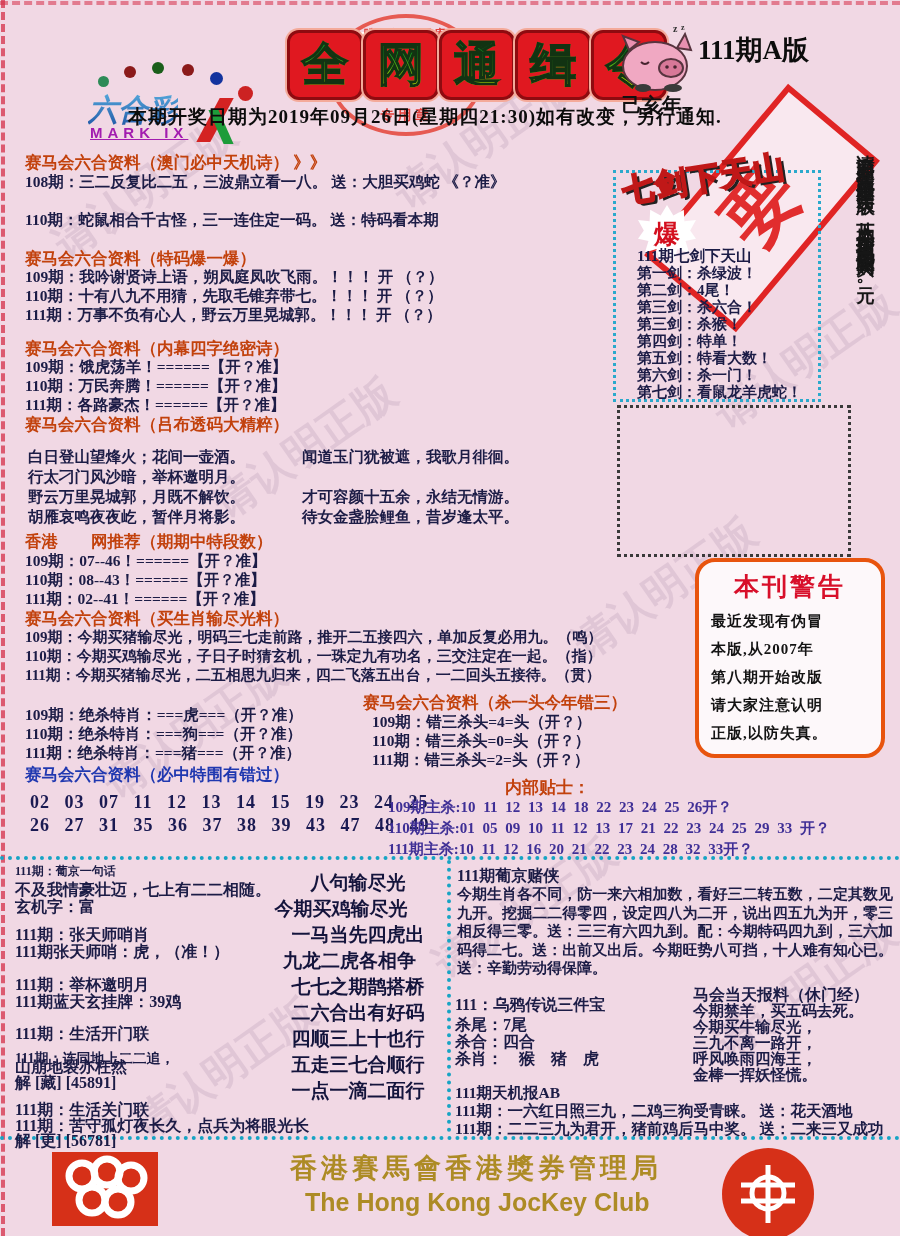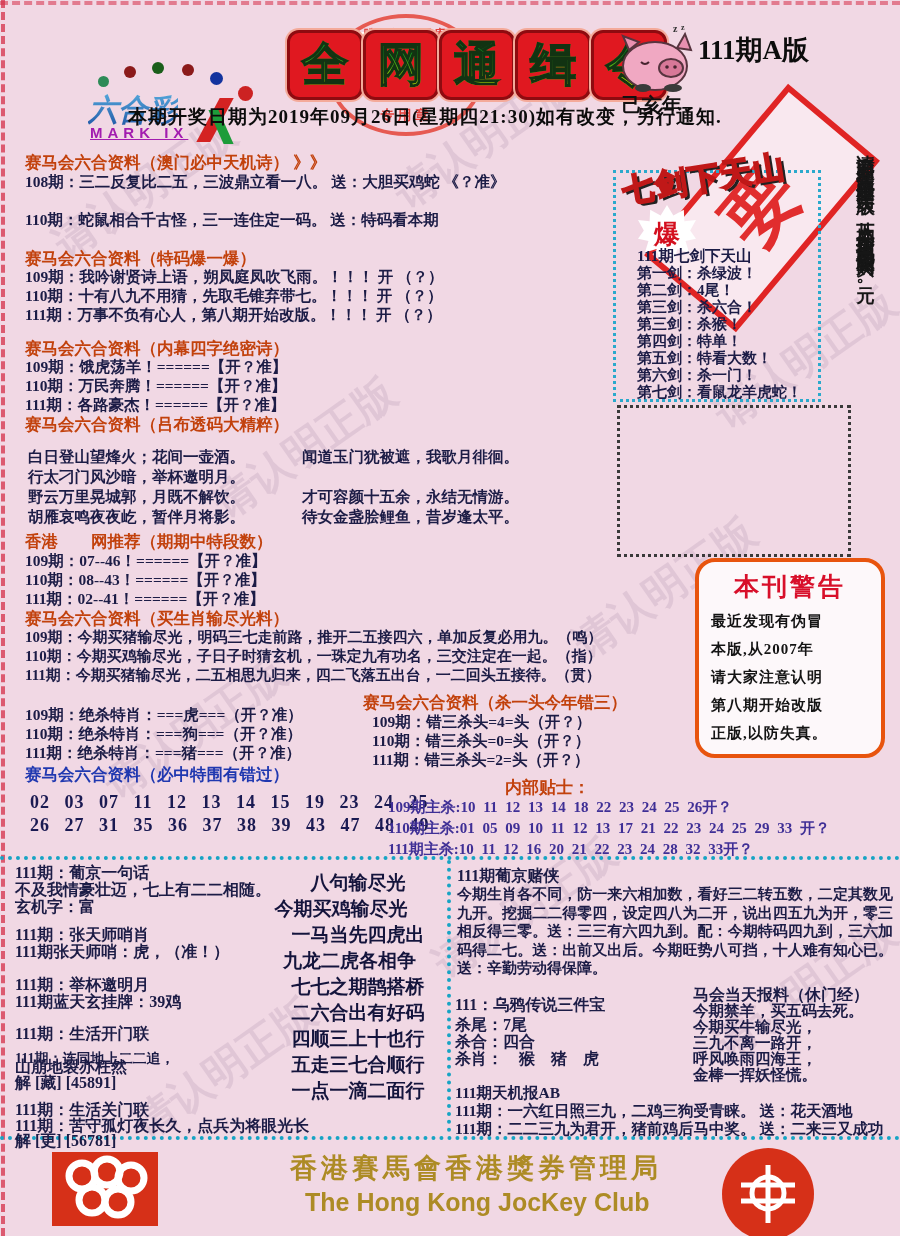--- a/index.html
+++ b/index.html
@@ -133,21 +133,21 @@
       <span>要</span>
     </div>
 
   <div class="hd" style="left:25px;top:152px">赛马会六合资料（澳门必中天机诗）  》》</div>
   <div class="ln" style="left:25px;top:172px">108期：三二反复比二五，三波鼎立看一八。 送：大胆买鸡蛇 《？准》</div>
   <div class="ln" style="left:25px;top:210px">110期：蛇鼠相合千古怪，三一连住定一码。 送：特码看本期</div>
 
   <div class="hd" style="left:25px;top:248px">赛马会六合资料（特码爆一爆）</div>
   <div class="ln" style="left:25px;top:267px">109期：我吟谢贤诗上语，朔凤庭凤吹飞雨。！！！ 开 （？）</div>
   <div class="ln" style="left:25px;top:286px">110期：十有八九不用猜，先取毛锥弃带七。！！！ 开 （？）</div>
-  <div class="ln" style="left:25px;top:305px">111期：万事不负有心人，第八期开始改版。！！！ 开 （？）</div>
+  <div class="ln" style="left:25px;top:305px">111期：万事不负有心人，野云万里晃城郭。！！！ 开 （？）</div>
 
   <div class="hd" style="left:25px;top:338px">赛马会六合资料（内幕四字绝密诗）</div>
   <div class="ln" style="left:25px;top:357px">109期：饿虎荡羊！======【开？准】</div>
   <div class="ln" style="left:25px;top:376px">110期：万民奔腾！======【开？准】</div>
   <div class="ln" style="left:25px;top:395px">111期：各路豪杰！======【开？准】</div>
 
   <div class="hd" style="left:25px;top:414px">赛马会六合资料（吕布透码大精粹）</div>
   <div class="ln" style="left:28px;top:447px">白日登山望烽火；花间一壶酒。</div>
   <div class="ln" style="left:28px;top:467px">行太刁门风沙暗，举杯邀明月。</div>
   <div class="ln" style="left:28px;top:507px">胡雁哀鸣夜夜屹，暂伴月将影。</div>
@@ -181,21 +181,21 @@
 
   <div class="hd" style="left:505px;top:776px;font-size:17px">内部贴士：</div>
   <div class="ln purple" style="left:388px;top:798px">109期主杀:10 11 12 13 14 18 22 23 24 25 26开？</div>
   <div class="ln purple" style="left:388px;top:819px">110期主杀:01 05 09 10 11 12 13 17 21 22 23 24 25 29 33 开？</div>
   <div class="ln purple" style="left:388px;top:840px">111期主杀:10 11 12 16 20 21 22 23 24 28 32 33开？</div>
 
   <div class="hline" style="left:0;top:856px;width:900px"></div>
   <div class="hline" style="left:0;top:1136px;width:900px"></div>
   <div class="vline" style="left:447px;top:860px;height:272px"></div>
 
-  <div class="ln" style="left:15px;top:863px;font-size:16px">111期：葡京一句话</div>
+  <div class="ln" style="left:15px;top:863px;font-size:12px">111期：葡京一句话</div>
   <div class="ln" style="left:15px;top:880px;font-size:16px">不及我情豪壮迈，七上有二二相随。</div>
   <div class="ln" style="left:15px;top:897px;font-size:16px">玄机字：富</div>
   <div class="ln" style="left:15px;top:925px;font-size:16px">111期：张天师哨肖</div>
   <div class="ln" style="left:15px;top:942px;font-size:16px">111期张天师哨：虎，（准！）</div>
   <div class="ln" style="left:15px;top:975px;font-size:16px">111期：举杯邀明月</div>
   <div class="ln" style="left:15px;top:992px;font-size:16px">111期蓝天玄挂牌：39鸡</div>
   <div class="ln" style="left:15px;top:1024px;font-size:16px">111期：生活开门联</div>
   <div class="ln" style="left:15px;top:1050px;font-size:14px">111期：连同地上二二追，</div>
   <div class="ln" style="left:15px;top:1057px;font-size:16px">山崩地裂亦枉然</div>
   <div class="ln" style="left:15px;top:1073px;font-size:16px">解 [藏] [45891]</div>
@@ -247,22 +247,22 @@
   <div class="ln" style="left:637px;top:366px;font-size:15px">第六剑：杀一门！</div>
   <div class="ln" style="left:637px;top:383px;font-size:15px">第七剑：看鼠龙羊虎蛇！</div>
 
   <div class="box-black" style="left:617px;top:405px;width:228px;height:146px"></div>
 
   <div class="warnbox" style="left:695px;top:558px;width:182px;height:192px">
     <div style="text-align:center;margin-top:8px;font-size:25px;font-weight:bold;color:#d80f2a;letter-spacing:3px">本刊警告</div>
     <div style="padding:4px 10px 0 12px;font-size:15px;font-weight:bold;color:#141414;line-height:28px;letter-spacing:1px">
       <div>最近发现有伪冒</div>
       <div>本版,从2007年</div>
+      <div>第八期开始改版</div>
       <div>请大家注意认明</div>
-      <div>第八期开始改版</div>
       <div>正版,以防失真。</div>
     </div>
   </div>
 
   <div class="vert" style="left:853px;top:140px;height:690px">请彩民朋友注意本版是图库会员版，从下期开始请找当地图版商购买15元。</div>
 
   <div class="ftlogo">
     <svg width="106" height="74">
       <g fill="none" stroke="#ffffff" stroke-width="7">
         <circle cx="30" cy="24" r="13"></circle>

